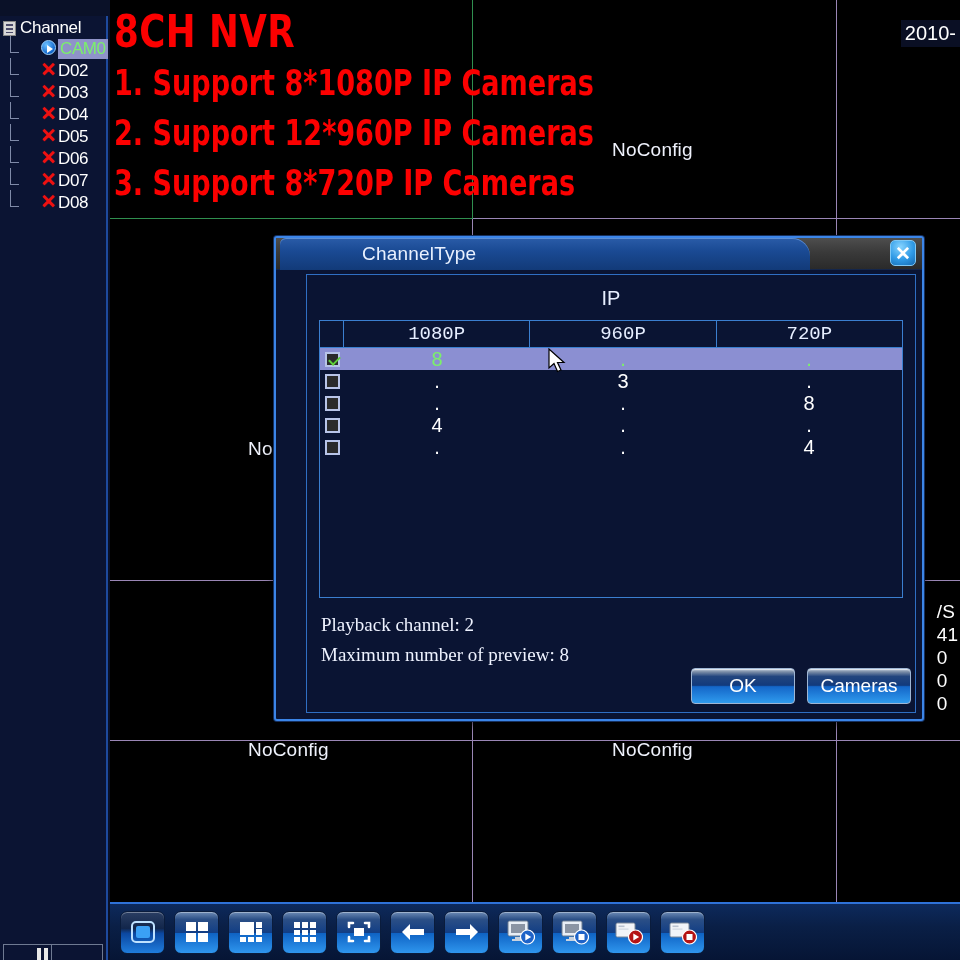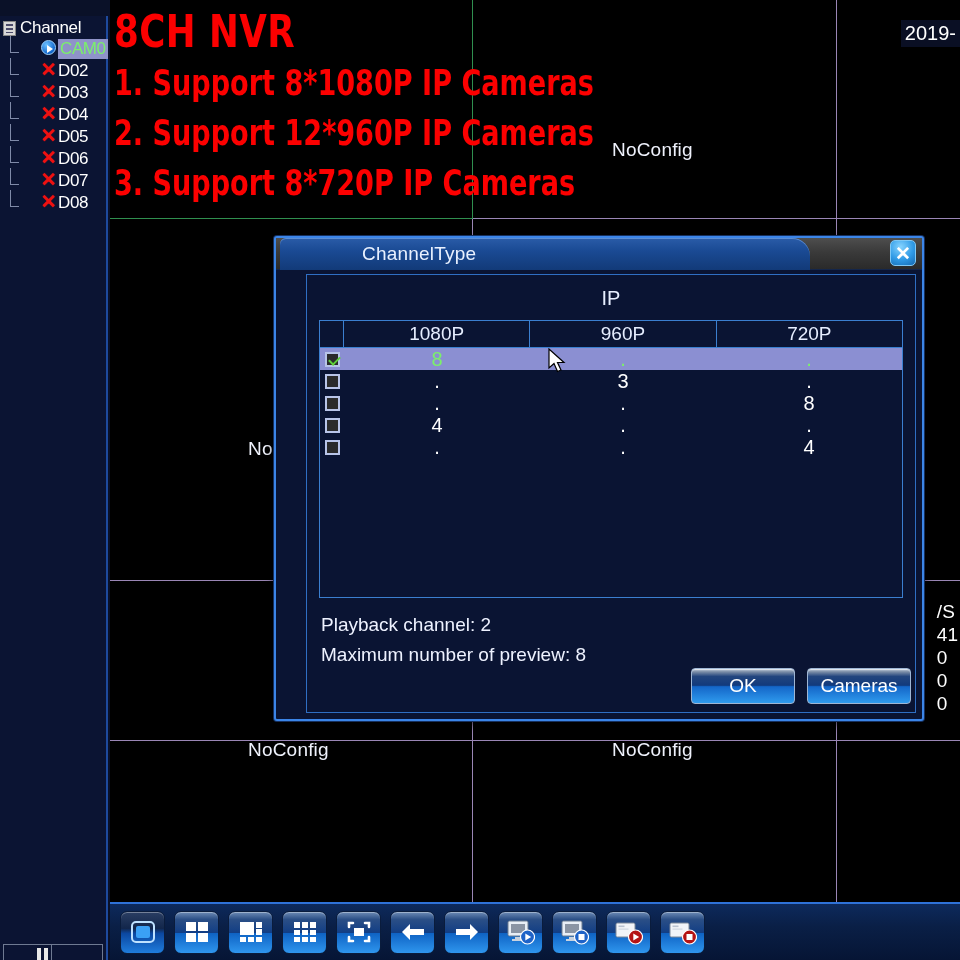--- a/index.html
+++ b/index.html
@@ -180,21 +180,21 @@
     margin-left:24px;
   }
   #ip-header{
     text-align:center; color:#e6eeff; font-size:20px;
     padding:6px 0 10px 0;
   }
   #type-table{
     border:1px solid #3b7fd0; background:#0a1433;
     height:278px; position:relative;
   }
-  #thead{ display:flex; height:27px; border-bottom:1px solid #3b7fd0; }
+  #thead{ display:flex; height:27px; border-bottom:1px solid #3b7fd0;font-family:Liberation Mono, monospace; }
   #thead .th{
     flex:1 1 0; color:#e6eeff; font-size:19px;
     display:flex; align-items:center; justify-content:center;
     border-right:1px solid #3b7fd0;
   }
   #thead .th:last-child{ border-right:none; }
   #thead .th.cbcol{ flex:0 0 24px; border-right:1px solid #3b7fd0;}
   .trow{
     display:flex; height:22px; align-items:center; position:relative;
   }
@@ -212,21 +212,21 @@
     border-bottom:2px solid #5ed13a; transform:rotate(-45deg);
   }
   .trow .cell{
     flex:1 1 0; text-align:center; color:#fff; font-size:20px;
     line-height:22px;
   }
   .trow .cell.dot{ font-size:20px; }
   .trow.selected .cell{ color:#7bf06a; }
 
   #dlg-info{ padding:12px 2px 0 2px; }
-  #dlg-info div{ color:#eef2ff; font-size:19px; line-height:30px; }
+  #dlg-info div{ color:#eef2ff; font-size:19px; line-height:30px;font-family:Liberation Serif, serif; }
 
   #dlg-buttons{
     position:absolute; right:4px; bottom:8px; display:flex; gap:12px;
   }
   .dbtn{
     width:104px; height:36px; border-radius:4px;
     background:linear-gradient(to bottom,#c8d4e4 0%,#7d8fa8 8%,#22457e 22%,
                #123a7c 48%, #1466c8 52%, #2f9bee 100%);
     border:1px solid #9fb6d4;
     display:flex; align-items:center; justify-content:center;
@@ -343,21 +343,21 @@
       <div class="line">1. Support 8*1080P IP Cameras</div>
       <div class="line">2. Support 12*960P IP Cameras</div>
       <div class="line">3. Support 8*720P IP Cameras</div>
     </div>
 
     <div class="nocfg" style="left:502px; top:139px;">NoConfig</div>
     <div class="nocfg" style="left:138px; top:438px;">NoConfig</div>
     <div class="nocfg" style="left:138px; top:739px;">NoConfig</div>
     <div class="nocfg" style="left:502px; top:739px;">NoConfig</div>
 
-    <div id="timestamp">2019-</div>
+    <div id="timestamp">2010-</div>
 
     <div id="right-stats">
       <div>/S</div>
       <div>41</div>
       <div>0</div>
       <div>0</div>
       <div>0</div>
     </div>
   </div>
 

